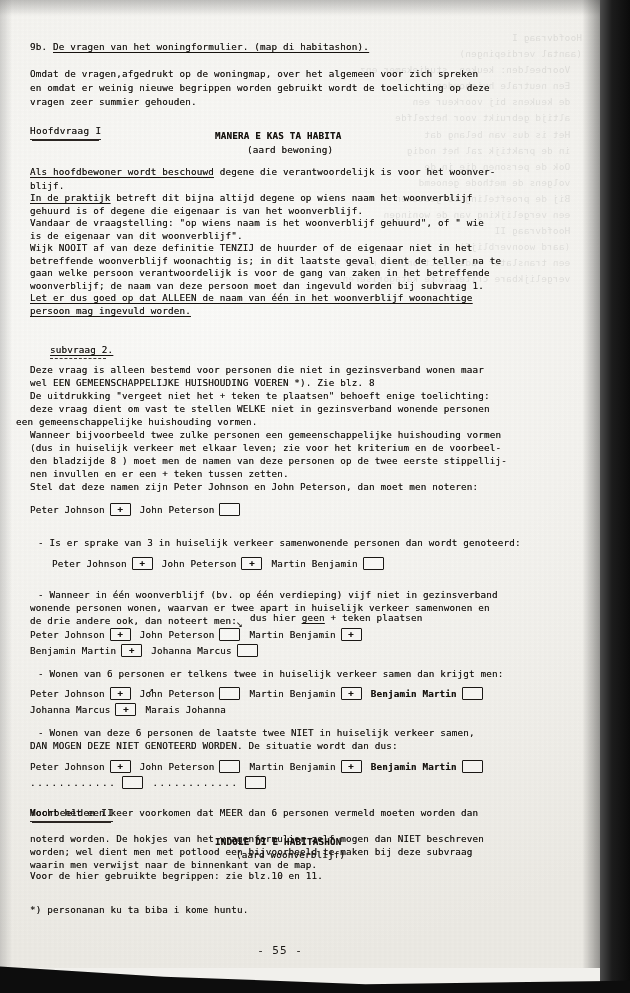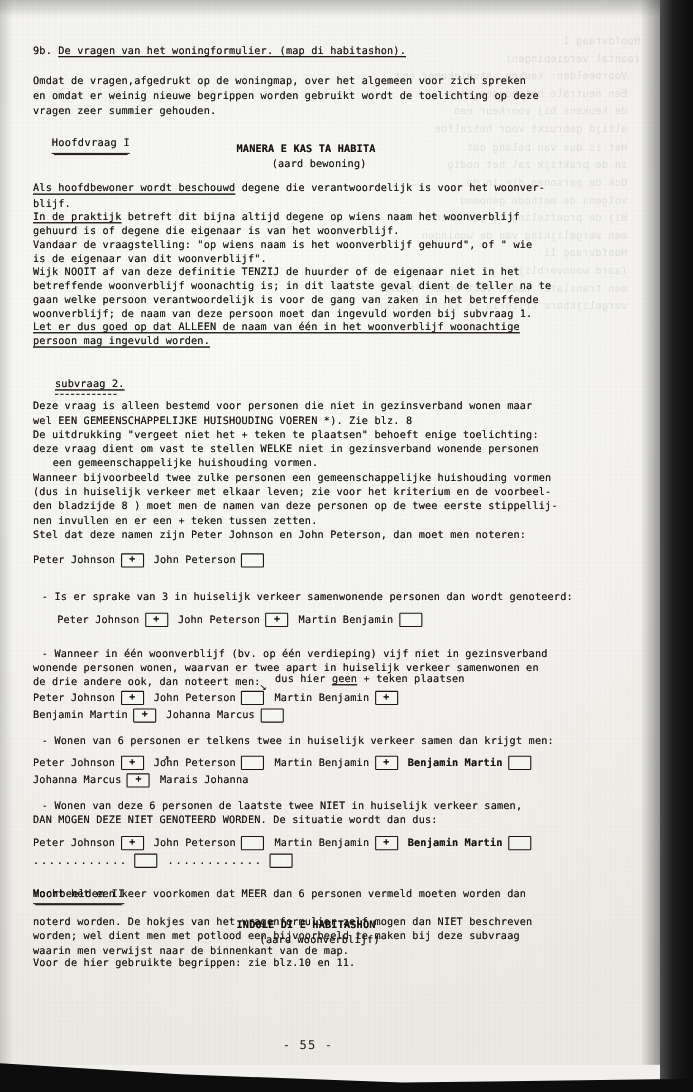--- a/index.html
+++ b/index.html
@@ -188,21 +188,21 @@
   vergelijkbare criteria te katagoriseren</div>
 
   <div id="content">
 
     <div class="blk t" style="left:30px; top:40px;"><span>9b.</span> <span class="u">De vragen van het woningformulier. (map di habitashon).</span></div>
 
     <div class="blk t" style="left:30px; top:67px;">Omdat de vragen,afgedrukt op de woningmap, over het algemeen voor zich spreken</div>
     <div class="blk t" style="left:30px; top:81px;">en omdat er weinig nieuwe begrippen worden gebruikt wordt de toelichting op deze</div>
     <div class="blk t" style="left:30px; top:95px;">vragen zeer summier gehouden.</div>
 
-    <div class="blk t hdg" style="left:47px; top:124px;"><span class="dblrule">Hoofdvraag I</span></div>
+    <div class="blk t hdg" style="left:30px; top:124px;"><span class="dblrule">Hoofdvraag I</span></div>
 
     <div class="blk t b" style="left:215px; top:129px;">MANERA E KAS TA HABITA</div>
     <div class="blk t" style="left:247px; top:143px;">(aard bewoning)</div>
 
     <div class="blk t" style="left:30px; top:165px;"><span class="u">Als hoofdbewoner wordt beschouwd</span><span> degene die verantwoordelijk is voor het woonver-</span></div>
 
     <div class="blk t" style="left:30px; top:179px;">blijf.</div>
     <div class="blk t" style="left:30px; top:191px;"><span class="u">In de praktijk</span> betreft dit bijna altijd degene op wiens naam het woonverblijf</div>
     <div class="blk t" style="left:30px; top:204px;">gehuurd is of degene die eigenaar is van het woonverblijf.</div>
     <div class="blk t" style="left:30px; top:216px;">Vandaar de vraagstelling: "op wiens naam is het woonverblijf gehuurd", of " wie</div>
@@ -213,21 +213,21 @@
     <div class="blk t" style="left:30px; top:279px;">woonverblijf; de naam van deze persoon moet dan ingevuld worden bij subvraag 1.</div>
     <div class="blk t u" style="left:30px; top:291px;">Let er dus goed op dat ALLEEN de naam van één in het woonverblijf woonachtige</div>
     <div class="blk t u" style="left:30px; top:304px;">persoon mag ingevuld worden.</div>
 
     <div class="blk t" style="left:50px; top:343px;"><span class="u">subvraag 2.</span><span class="dashrule"></span></div>
 
     <div class="blk t" style="left:30px; top:363px;">Deze vraag is alleen bestemd voor personen die niet in gezinsverband wonen maar</div>
     <div class="blk t" style="left:30px; top:376px;">wel EEN GEMEENSCHAPPELIJKE HUISHOUDING VOEREN *). Zie blz. 8</div>
     <div class="blk t" style="left:30px; top:389px;">De uitdrukking "vergeet niet het + teken te plaatsen" behoeft enige toelichting:</div>
     <div class="blk t" style="left:30px; top:402px;">deze vraag dient om vast te stellen WELKE niet in gezinsverband wonende personen</div>
-    <div class="blk t" style="left:48px; top:415px;">een gemeenschappelijke huishouding vormen.</div>
+    <div class="blk t" style="left:16px; top:415px;">een gemeenschappelijke huishouding vormen.</div>
     <div class="blk t" style="left:30px; top:428px;">Wanneer bijvoorbeeld twee zulke personen een gemeenschappelijke huishouding vormen</div>
     <div class="blk t" style="left:30px; top:441px;">(dus in huiselijk verkeer met elkaar leven; zie voor het kriterium en de voorbeel-</div>
     <div class="blk t" style="left:30px; top:454px;">den bladzijde 8 ) moet men de namen van deze personen op de twee eerste stippellij-</div>
     <div class="blk t" style="left:30px; top:467px;">nen invullen en er een + teken tussen zetten.</div>
     <div class="blk t" style="left:30px; top:480px;">Stel dat deze namen zijn Peter Johnson en John Peterson, dan moet men noteren:</div>
 
     <div class="row" style="left:30px; top:503px;">
       <span class="nm">Peter Johnson</span>
       <span class="box">+</span>
       <span class="nm">John Peterson</span>
@@ -328,20 +328,21 @@
 
   <div class="blk t hdg" style="left:30px; top:807px;"></div>
 
   <div id="hv2" style="position:absolute; left:0; top:0; width:602px;">
     <div class="blk t hdg" style="left:30px; top:806px;"><span class="dblrule">Voorbeelden II</span></div>
     <div class="blk t b" style="left:215px; top:835px;">INDOLE DI E HABITASHON</div>
     <div class="blk t" style="left:236px; top:848px;">(aard woonverblijf)</div>
     <div class="blk t" style="left:30px; top:869px;">Voor de hier gebruikte begrippen: zie blz.10 en 11.</div>
   </div>
 
+  <div class="blk t" id="footnote">*) personanan ku ta biba i kome huntu.</div>
 
   <div id="pageno">- 55 -</div>
 
   <div id="top-shadow"></div>
   <div id="left-shadow"></div>
   <div id="right-edge-soft"></div>
   <div id="right-edge"></div>
   <div id="bottom-edge"></div>
 
 </div>

